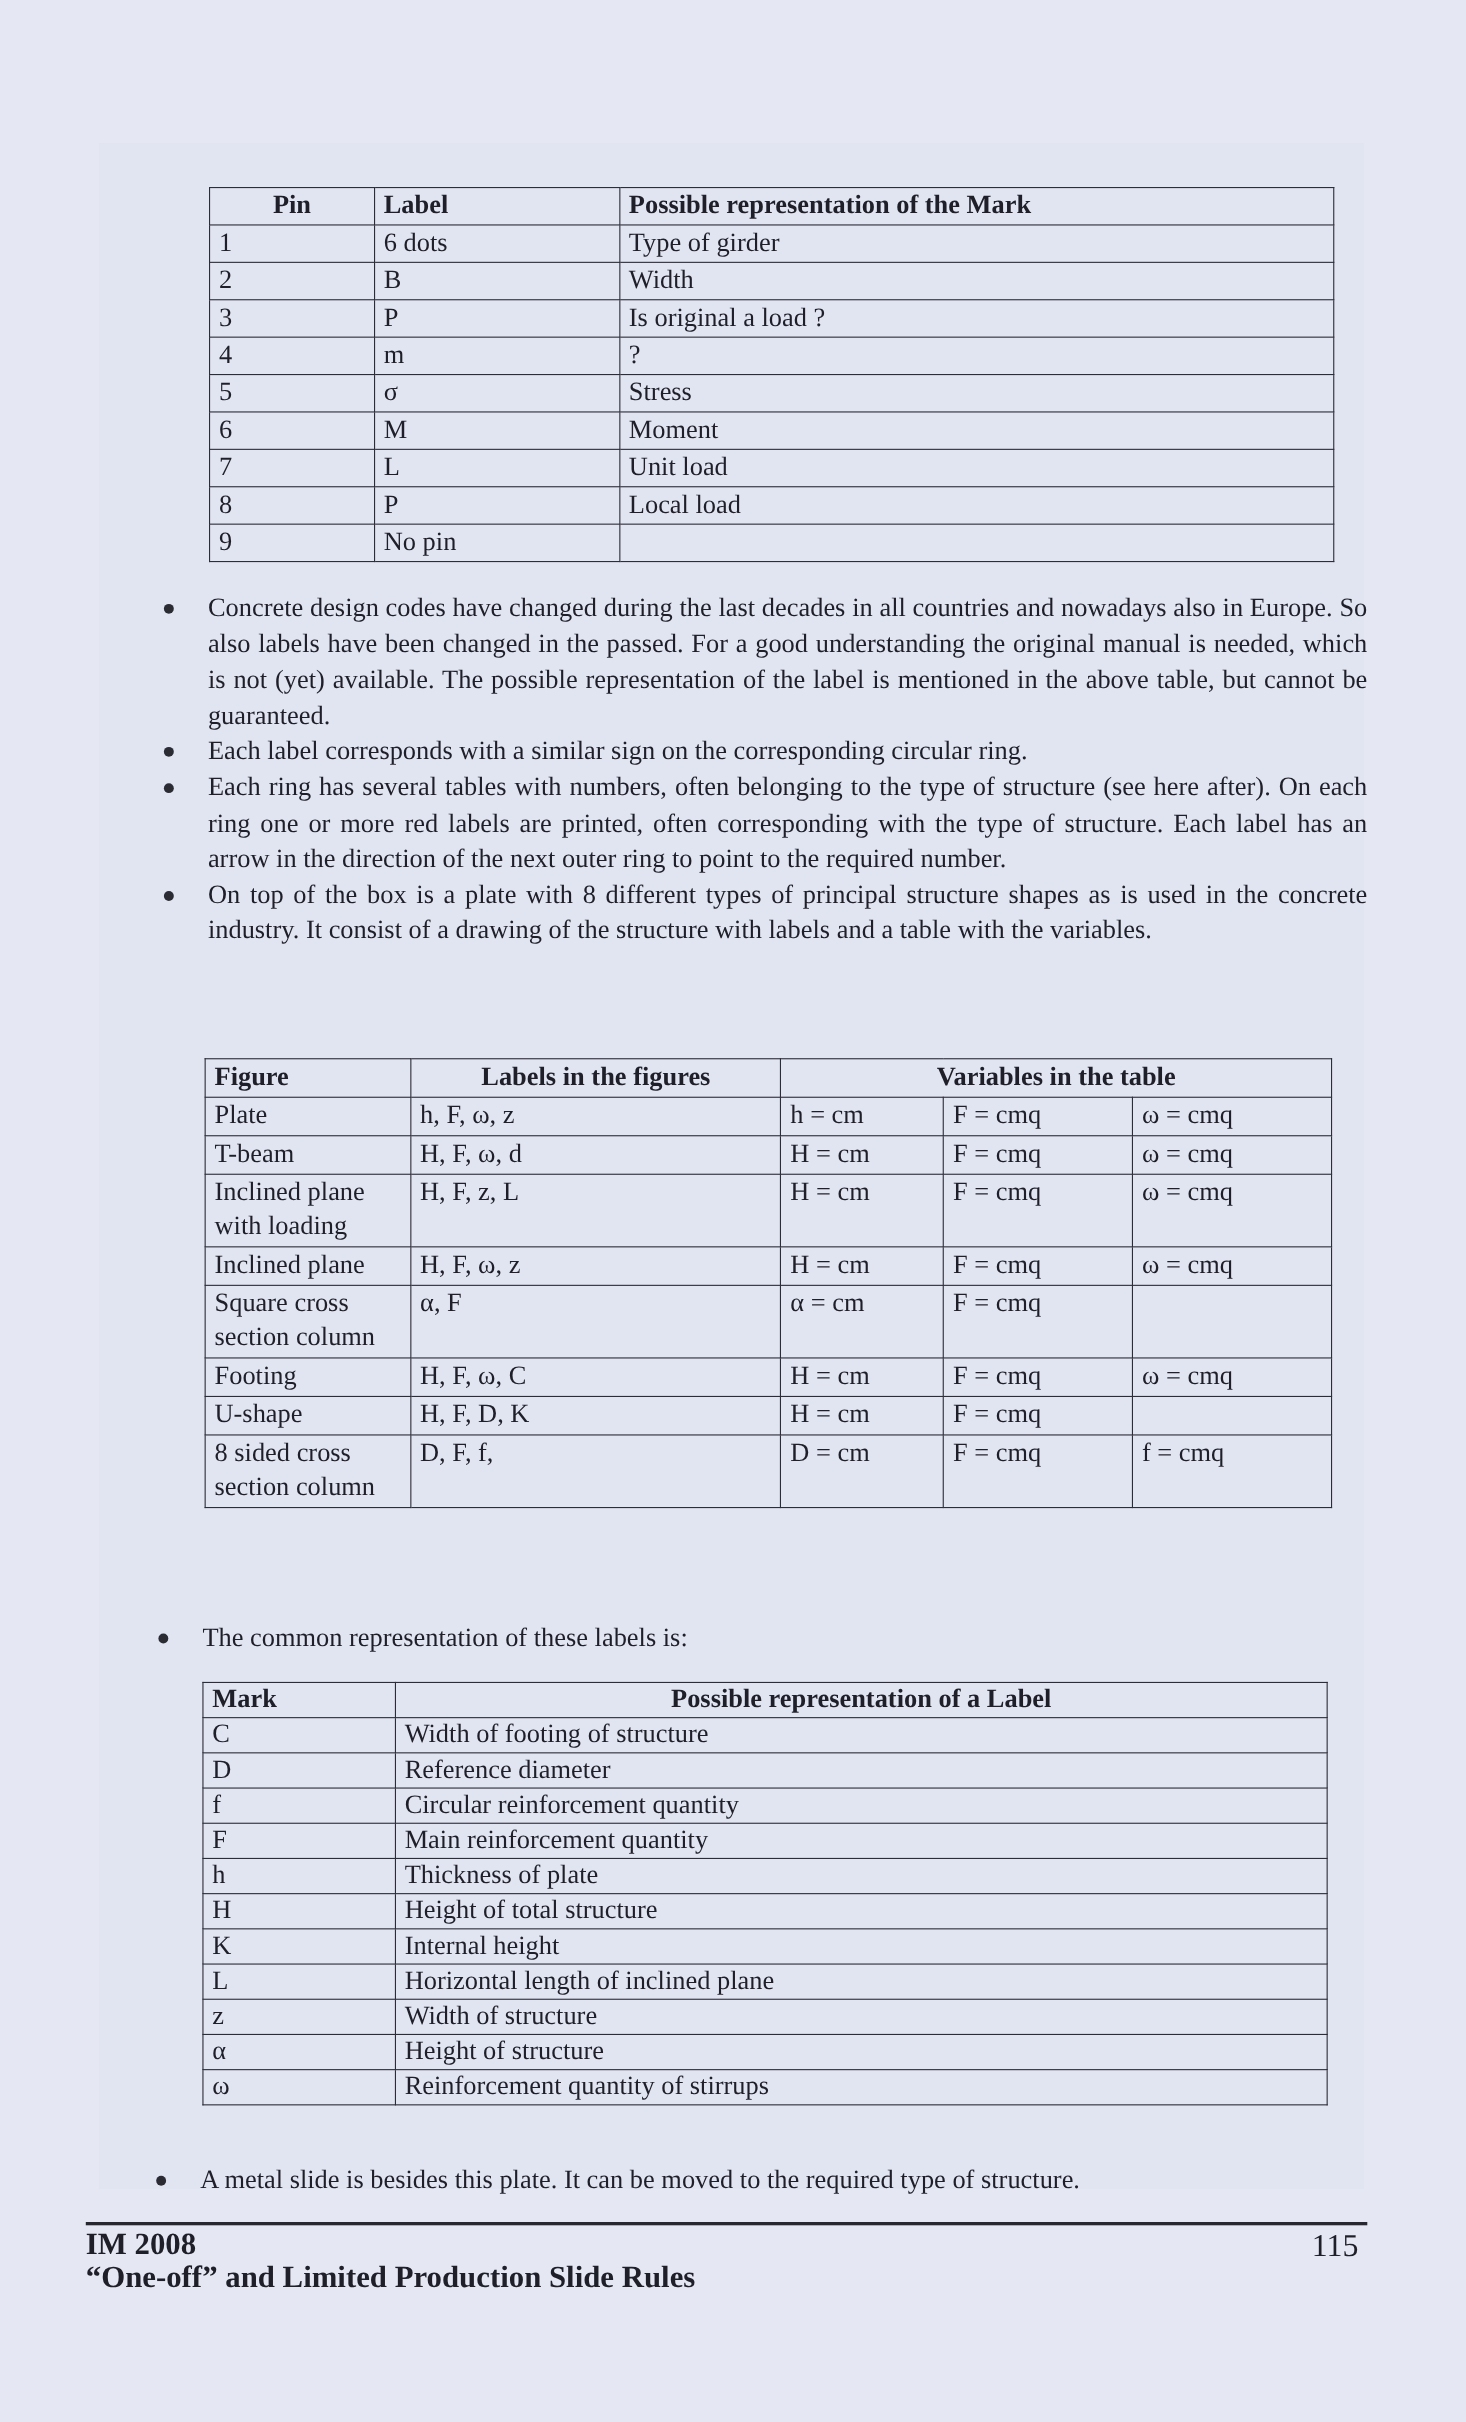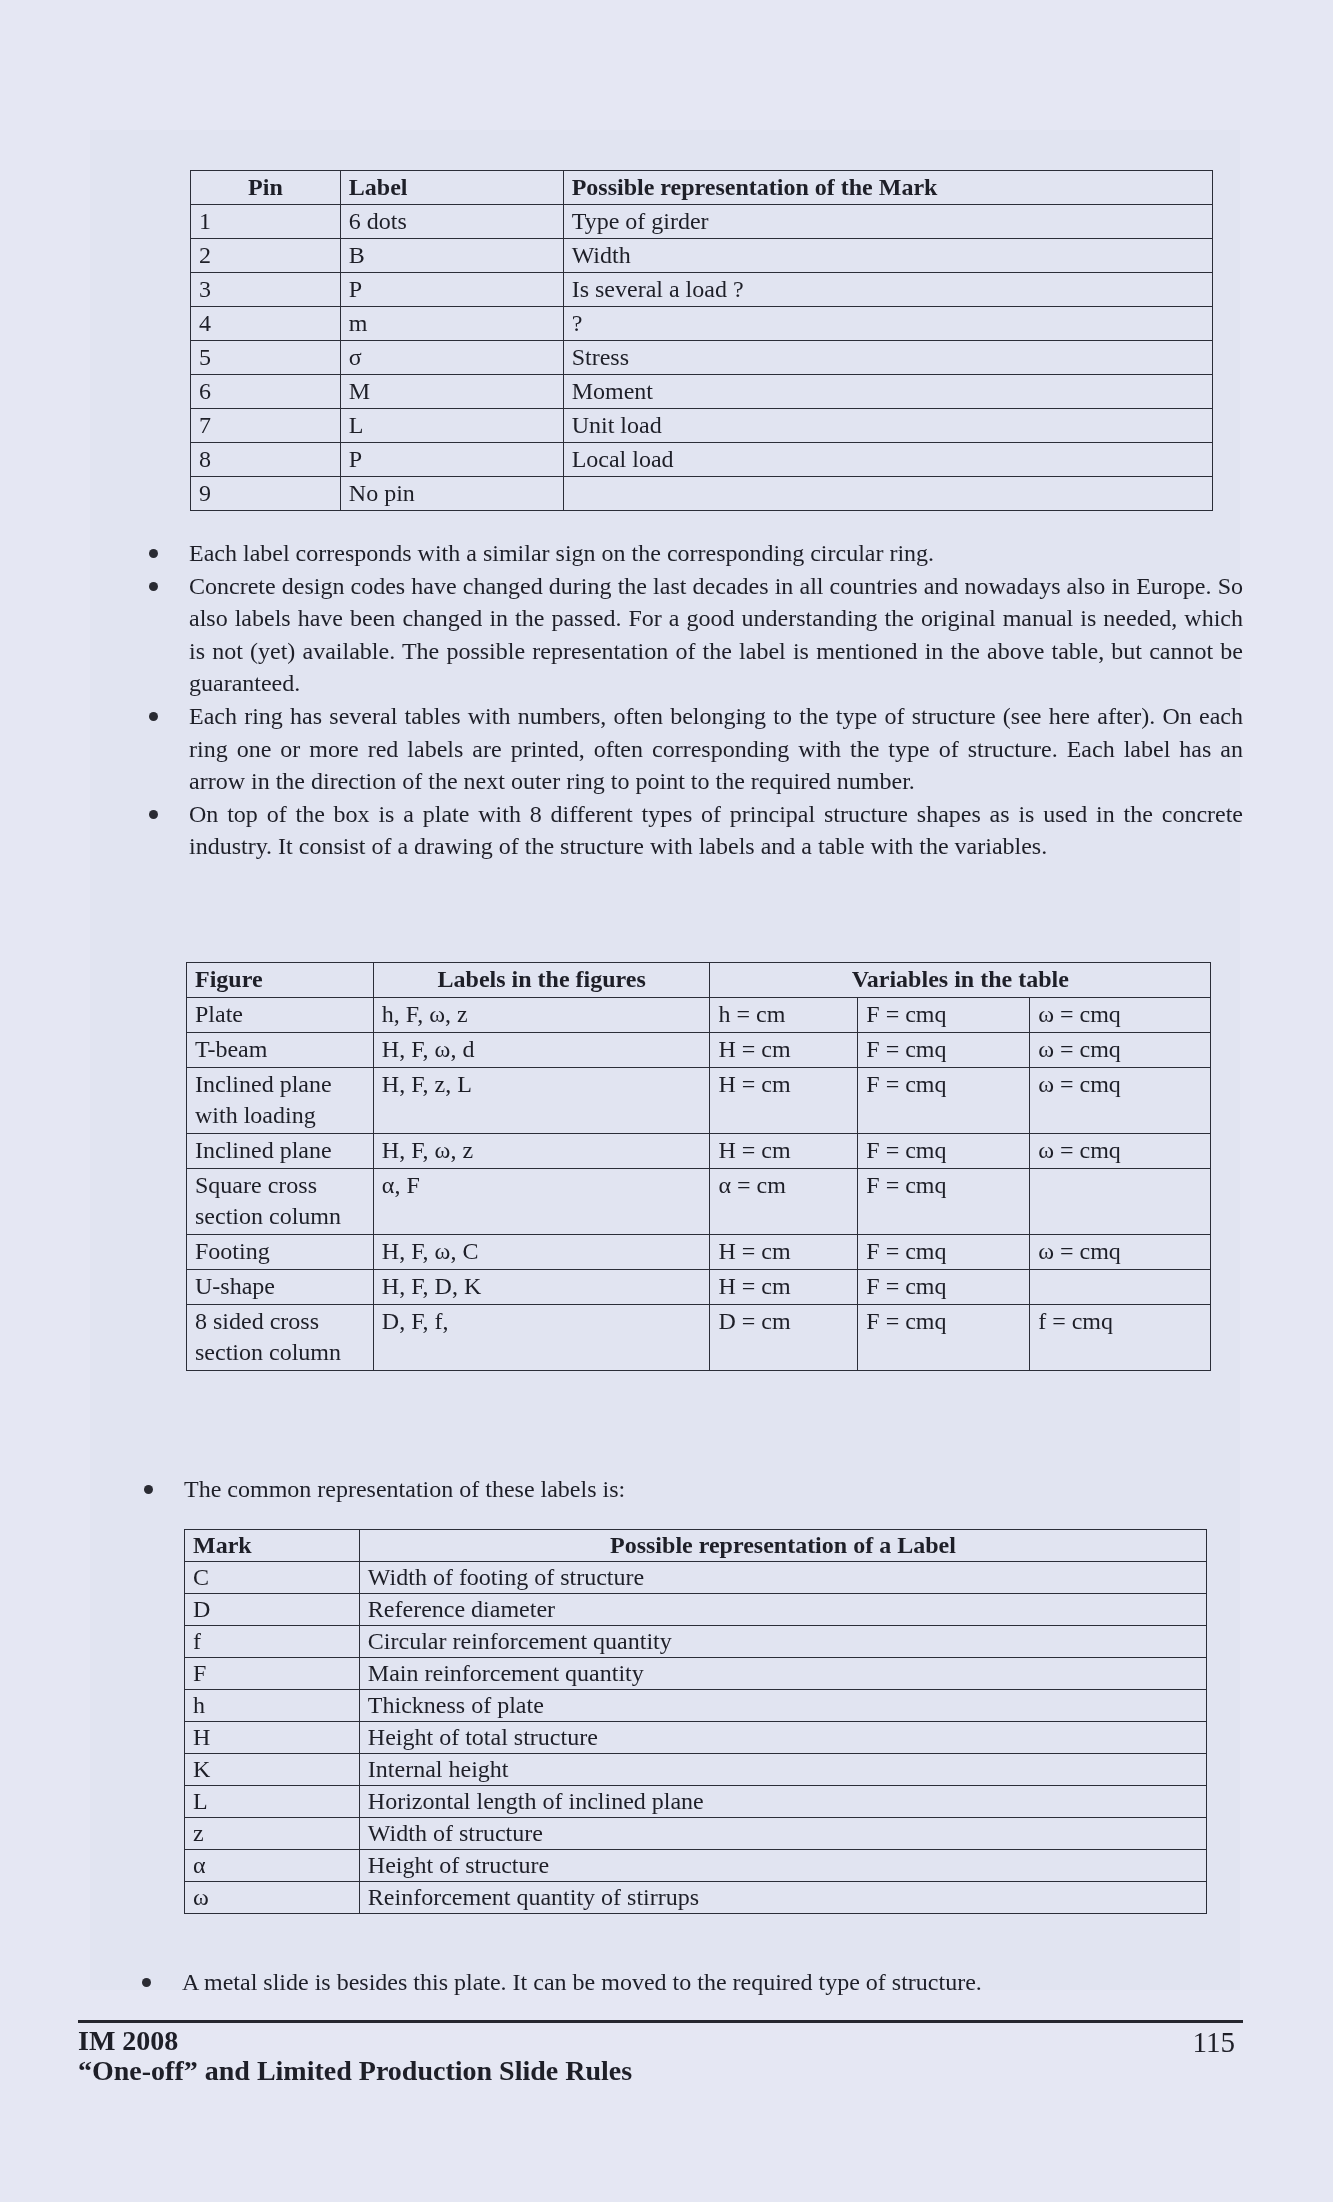--- a/index.html
+++ b/index.html
@@ -76,21 +76,21 @@
         <td>Type of girder</td>
       </tr>
     <tr>
         <td>2</td>
         <td>B</td>
         <td>Width</td>
       </tr>
     <tr>
         <td>3</td>
         <td>P</td>
-        <td>Is several a load ?</td>
+        <td>Is original a load ?</td>
       </tr>
     <tr>
         <td>4</td>
         <td>m</td>
         <td>?</td>
       </tr>
     <tr>
         <td>5</td>
         <td>σ</td>
         <td>Stress</td>
@@ -112,22 +112,22 @@
       </tr>
     <tr>
         <td>9</td>
         <td>No pin</td>
         <td></td>
       </tr>
   </tbody>
 </table>
 
 <ul class="bullets" id="bullets-1">
+  <li><span class="dot"></span><span>Concrete design codes have changed during the last decades in all countries and nowadays also in Europe. So also labels have been changed in the passed. For a good understanding the original manual is needed, which is not (yet) available. The possible representation of the label is mentioned in the above table, but cannot be guaranteed.</span></li>
   <li><span class="dot"></span><span>Each label corresponds with a similar sign on the corresponding circular ring.</span></li>
-  <li><span class="dot"></span><span>Concrete design codes have changed during the last decades in all countries and nowadays also in Europe. So also labels have been changed in the passed. For a good understanding the original manual is needed, which is not (yet) available. The possible representation of the label is mentioned in the above table, but cannot be guaranteed.</span></li>
   <li><span class="dot"></span><span>Each ring has several tables with numbers, often belonging to the type of structure (see here after). On each ring one or more red labels are printed, often corresponding with the type of structure. Each label has an arrow in the direction of the next outer ring to point to the required number.</span></li>
   <li><span class="dot"></span><span>On top of the box is a plate with 8 different types of principal structure shapes as is used in the concrete industry. It consist of a drawing of the structure with labels and a table with the variables.</span></li>
 </ul>
 
 <table class="grid" id="figure-table">
   <colgroup>
       <col class="c1">
       <col class="c2">
       <col class="c3">
       <col class="c4">

